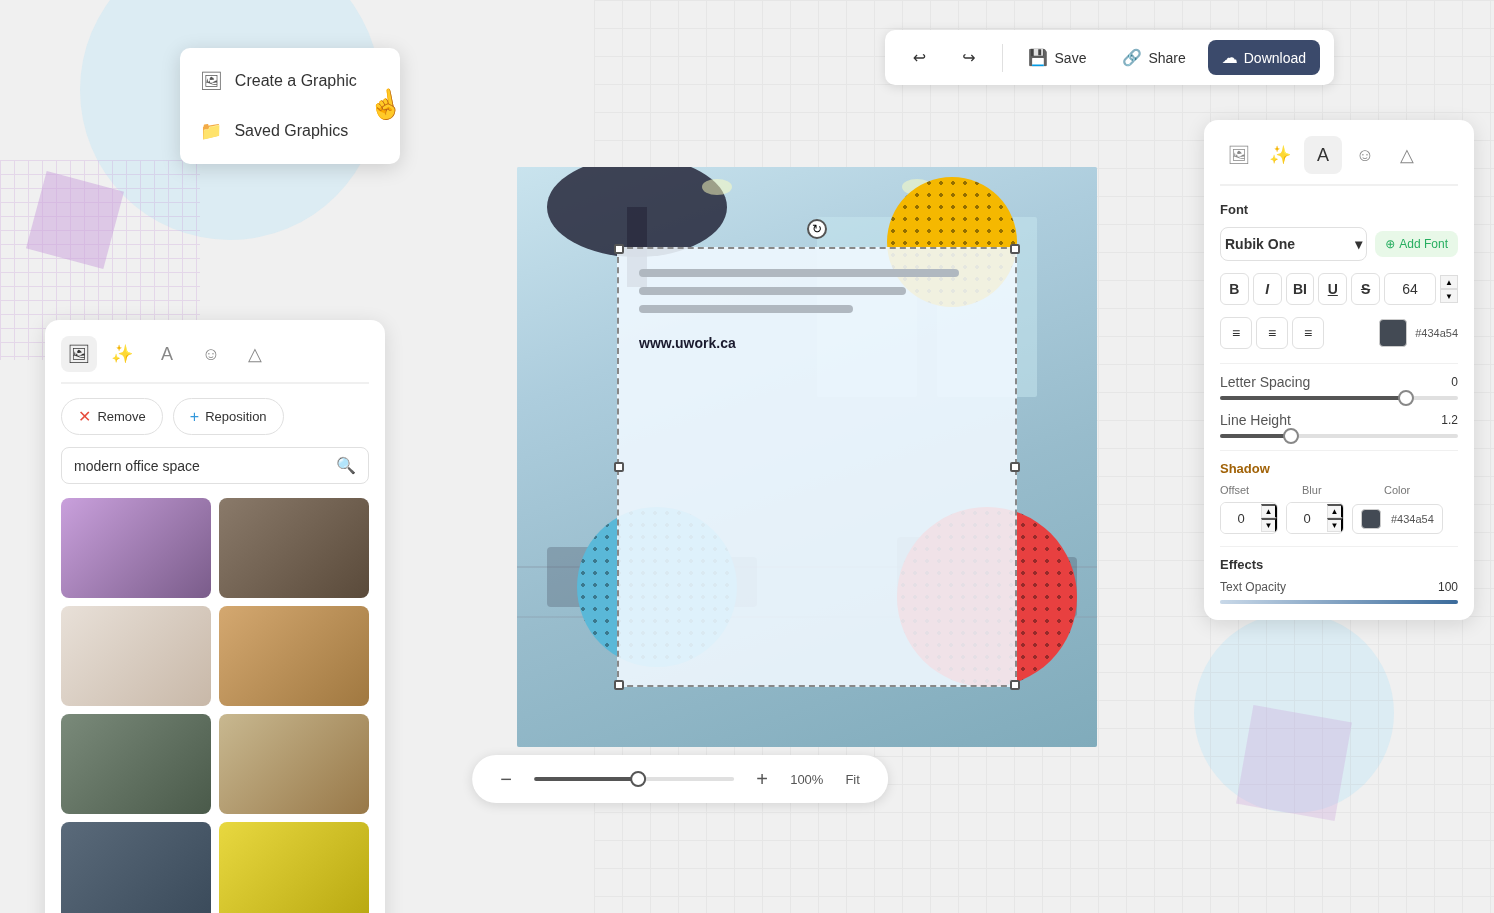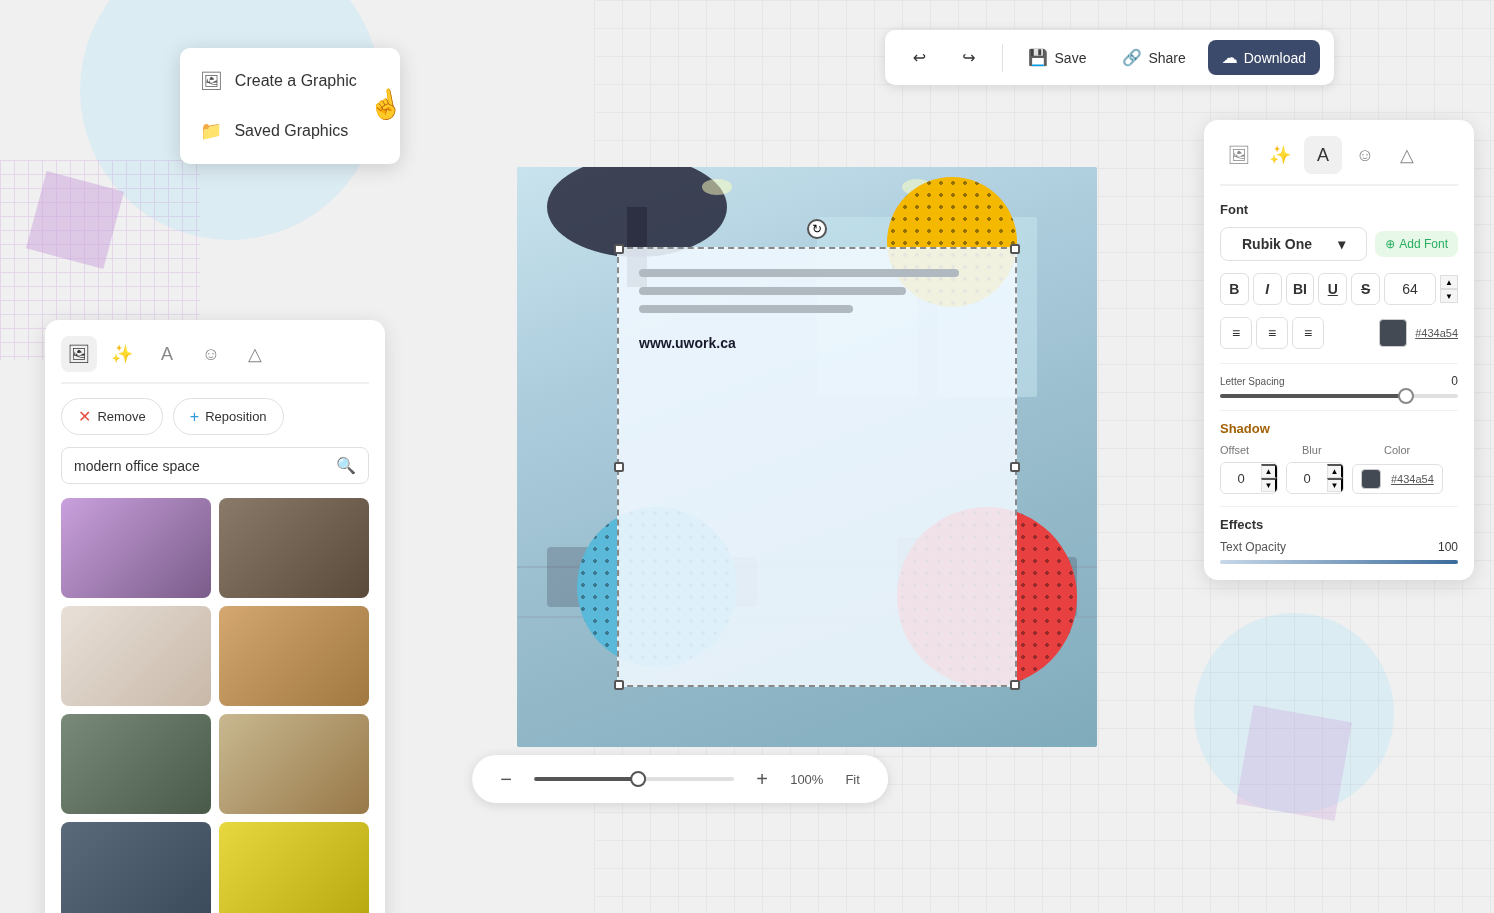--- a/index.html
+++ b/index.html
@@ -424,21 +424,21 @@
     .font-row {
       display: flex;
       align-items: center;
       gap: 8px;
       margin-bottom: 12px;
     }
     .font-select {
       flex: 1;
       border: 1.5px solid #e0e0e0;
       border-radius: 8px;
-      padding: 8px 21px;
+      padding: 8px 4px;
       font-size: 14px;
       font-weight: 700;
       color: #333;
       appearance: none;
       cursor: pointer;
       display: flex;
       align-items: center;
       justify-content: space-between;
     }
     .add-font-btn {
@@ -517,32 +517,31 @@
       border-radius: 4px;
       background: #434a54;
       margin-left: auto;
       cursor: pointer;
       border: 1.5px solid #ccc;
     }
     .color-label {
       font-size: 11px;
       color: #555;
       margin-left: 4px;
-      text-decoration: underline;
     }
     .slider-section {
       margin-bottom: 12px;
     }
     .slider-header {
       display: flex;
       justify-content: space-between;
       align-items: center;
       margin-bottom: 6px;
     }
-    .slider-name { font-size: 10px; color: #555; }
+    .slider-name { font-size: 14px; color: #555; }
     .slider-value { font-size: 12px; color: #333; font-weight: 500; }
     .slider-track {
       width: 100%; height: 4px;
       background: #e0e0e0;
       border-radius: 2px;
       position: relative;
     }
     .slider-fill {
       height: 100%;
       background: #555;
@@ -810,20 +809,30 @@
     <div class="slider-header">
       <span class="slider-name">Letter Spacing</span>
       <span class="slider-value">0</span>
     </div>
     <div class="slider-track">
       <div class="slider-fill" style="width: 78%;"></div>
       <div class="slider-thumb" style="left: 78%;"></div>
     </div>
   </div>
 
+  <div class="slider-section">
+    <div class="slider-header">
+      <span class="slider-name">Line Height</span>
+      <span class="slider-value">1.2</span>
+    </div>
+    <div class="slider-track">
+      <div class="slider-fill" style="width: 30%;"></div>
+      <div class="slider-thumb" style="left: 30%;"></div>
+    </div>
+  </div>
 
   <div class="divider"></div>
 
   <div class="shadow-section">
     <div class="shadow-title">Shadow</div>
     <div style="display: flex; gap: 20px; font-size: 11px; color: #777; margin-bottom: 6px;">
       <span style="width: 62px;">Offset</span>
       <span style="width: 62px;">Blur</span>
       <span>Color</span>
     </div>

